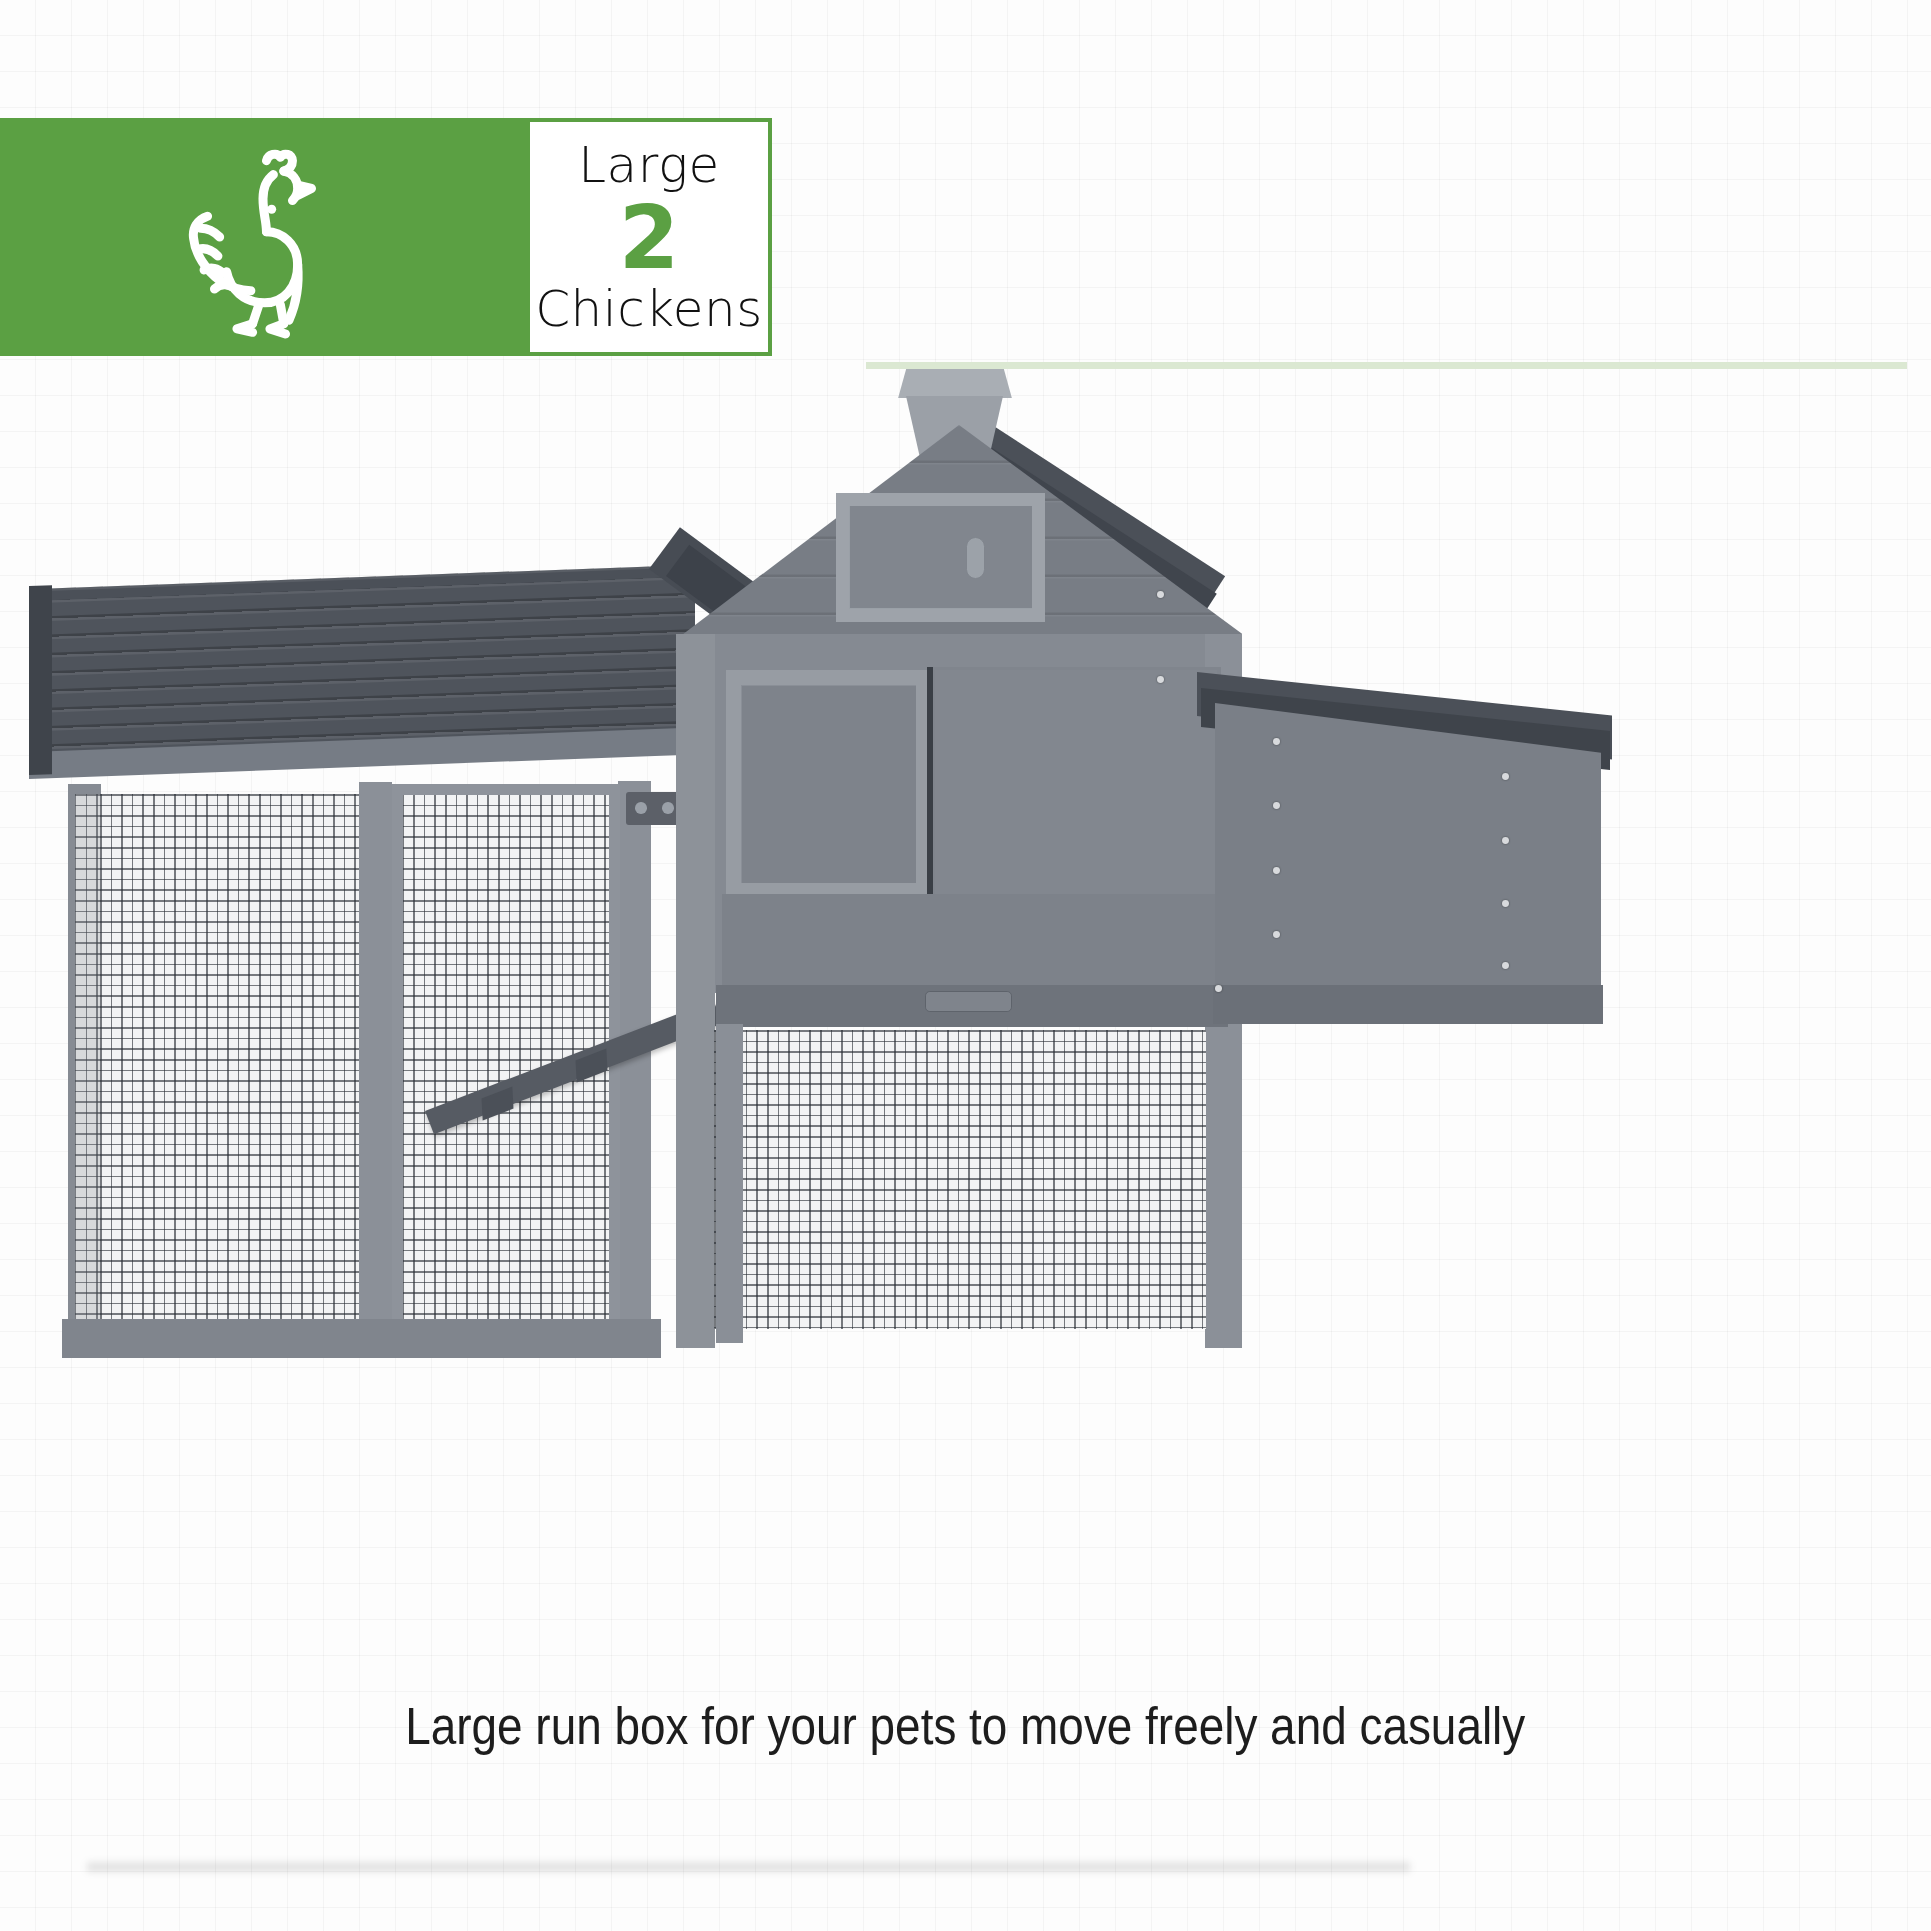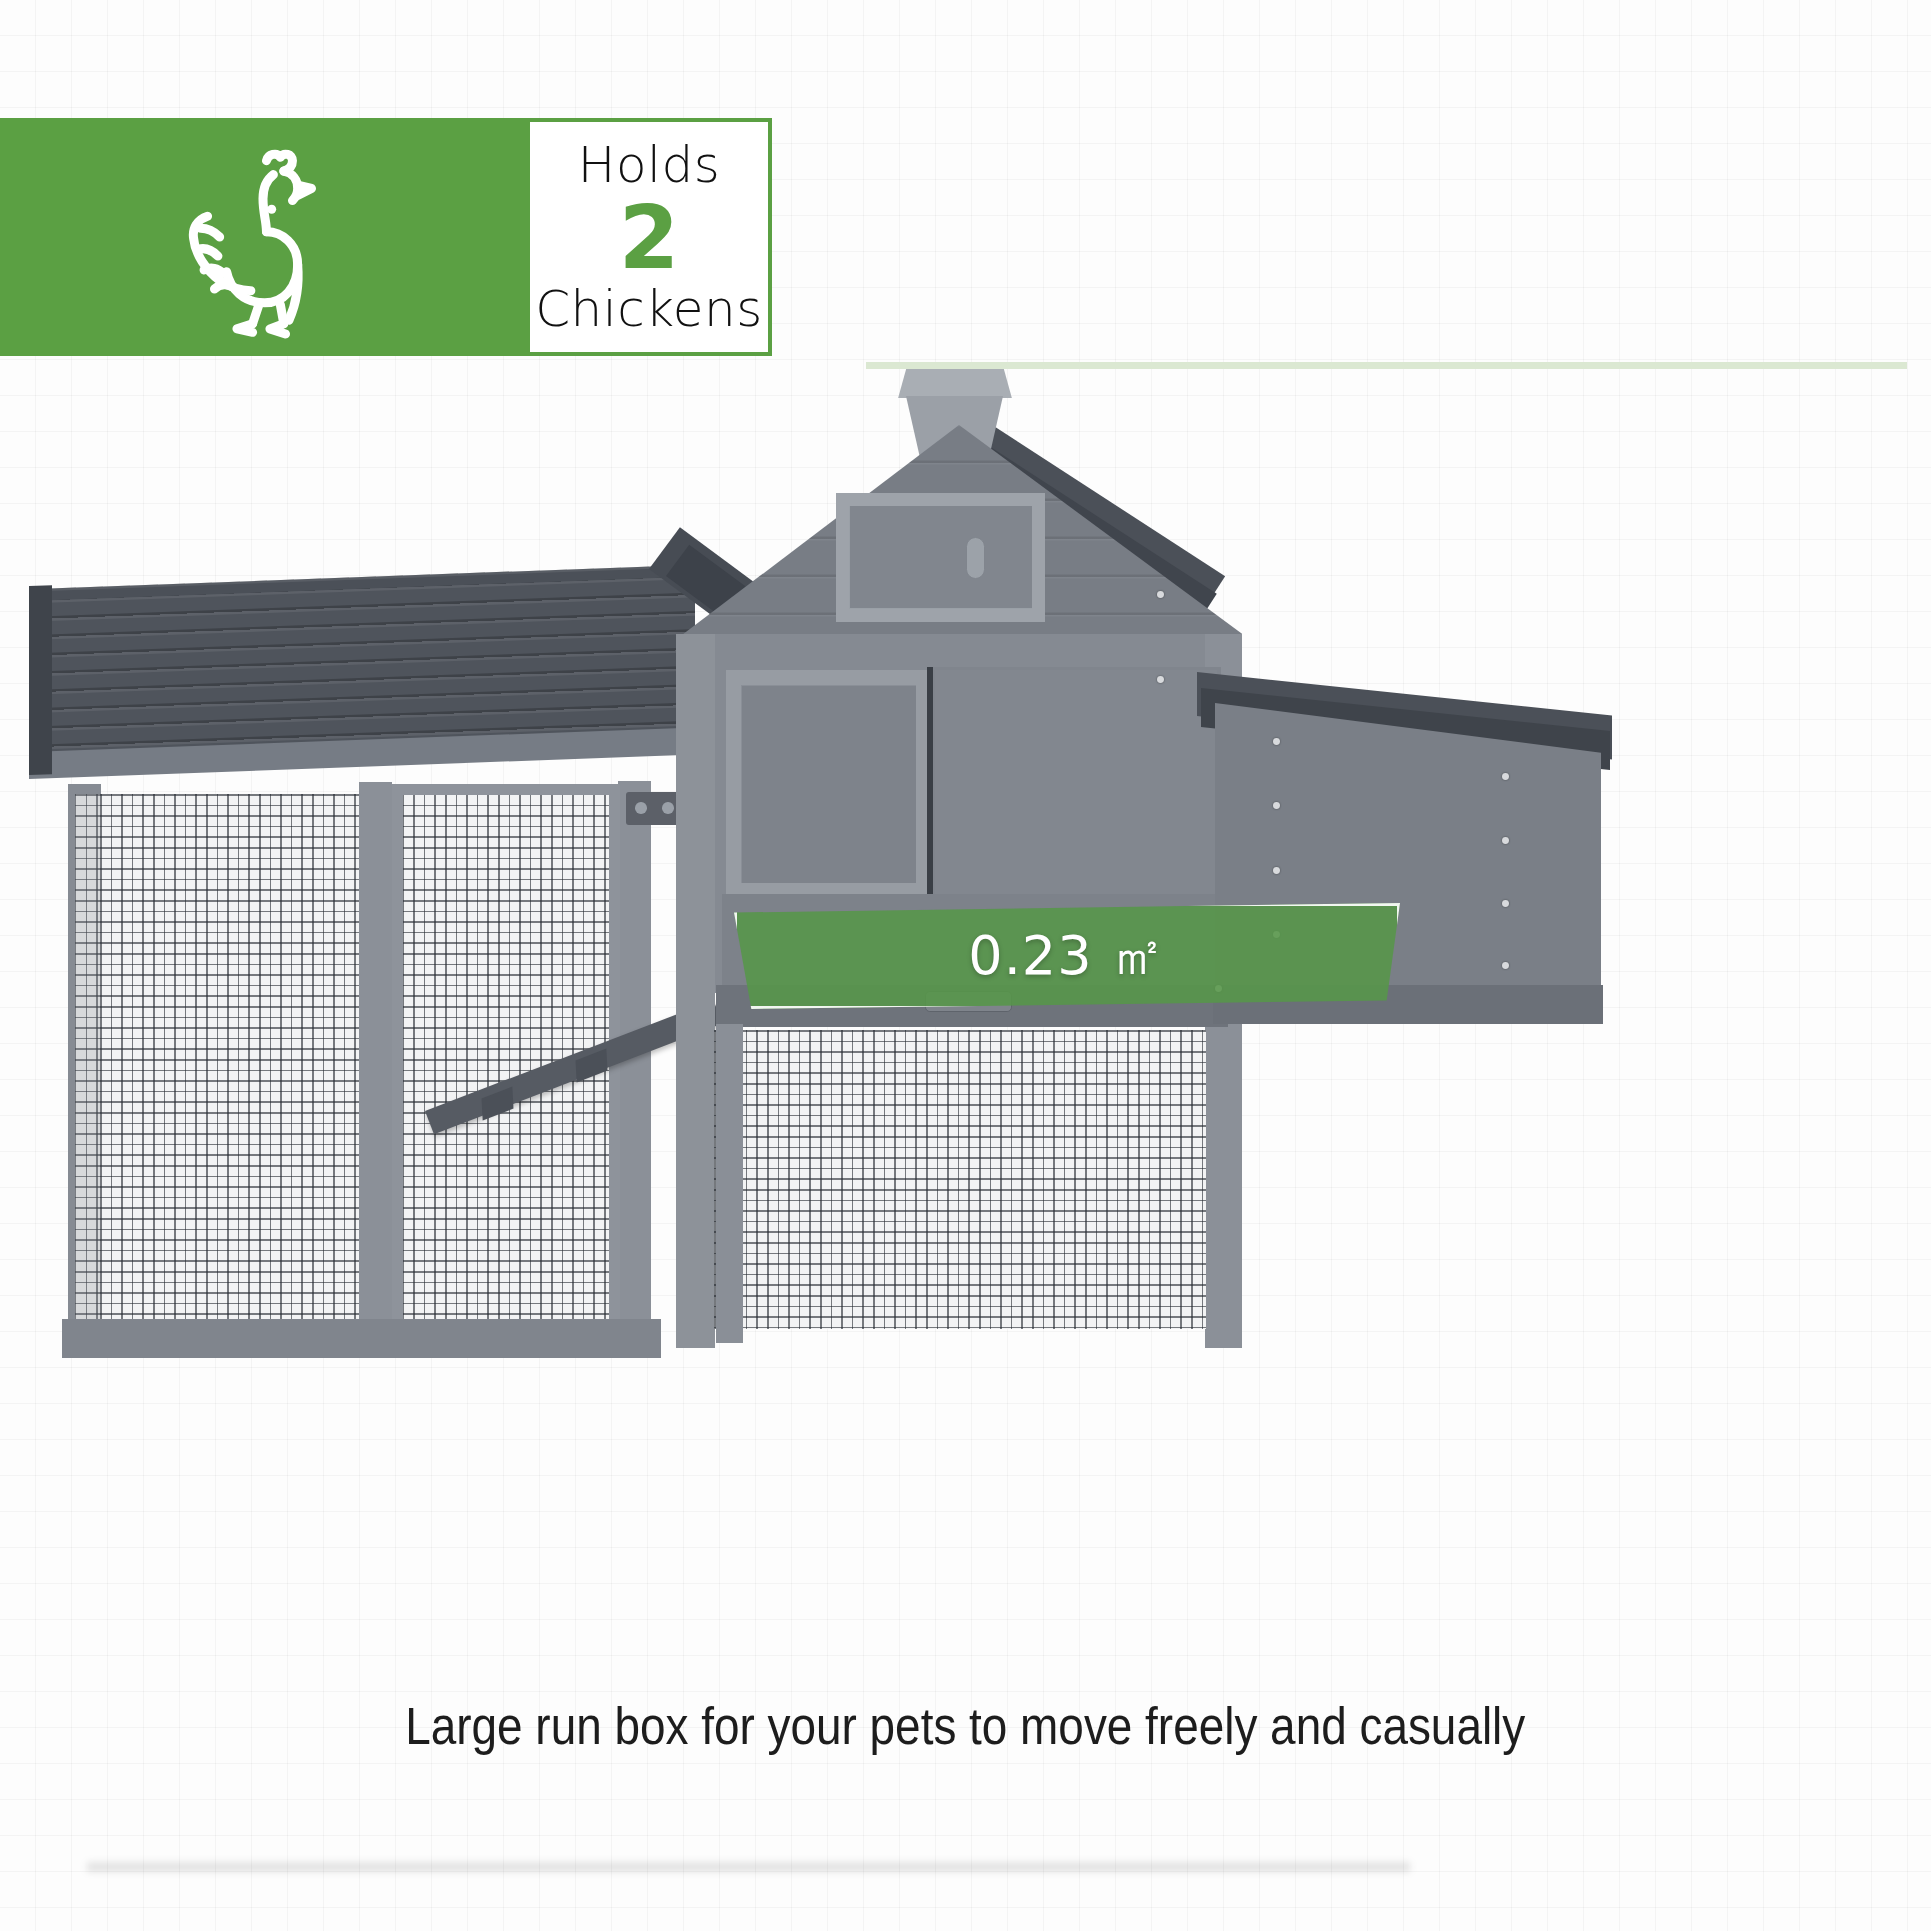--- a/index.html
+++ b/index.html
@@ -261,23 +261,20 @@
     <div class="screw" style="left:1502px;top:489px;"></div>
     <div class="screw" style="left:1502px;top:552px;"></div>
     <div class="screw" style="left:1502px;top:614px;"></div>
     <div class="screw" style="left:1157px;top:243px;"></div>
     <div class="screw" style="left:1157px;top:328px;"></div>
     <div class="screw" style="left:1215px;top:637px;"></div>
 
     <div style="position:absolute;left:87px;top:1514px;width:1323px;height:9.7px;
                 background:rgba(0,0,0,.10);filter:blur(3.9px);"></div>
 
-    <div id="area-top-overlay">
-      <span id="area-top-label">0.23 ㎡</span>
-    </div>
 
   </div>
 
   <div id="badge">
     <div id="badge-green">
       <svg id="chicken-icon" viewBox="0 0 120 120" fill="none" stroke="#ffffff" stroke-width="5.2" stroke-linecap="round" stroke-linejoin="round">
 
         <path d="M62 16c1-4 6-5 8-2 2-3 7-2 7 2 0 3-2 5-5 6"></path>
 
         <path d="M72 22c5 1 8 5 8 10 0 3-1 5-3 7"></path>
@@ -296,21 +293,21 @@
 
         <circle cx="65" cy="44" r="2.6" fill="#ffffff" stroke="none"></circle>
 
         <path d="M58 98l-4 12"></path>
         <path d="M70 99l2 11"></path>
         <path d="M54 110l-9 3 9 2"></path>
         <path d="M72 110l-8 3 9 3"></path>
       </svg>
     </div>
     <div id="badge-white">
-      <div id="badge-holds">Holds</div>
+      <div id="badge-holds">Large</div>
       <div id="badge-count">2</div>
       <div id="badge-unit">Chickens</div>
     </div>
   </div>
 
   <div id="heading-rule"></div>
 
   <div id="caption">
     <span id="caption-text">Large run box for your pets to move freely and casually</span>
   </div>

